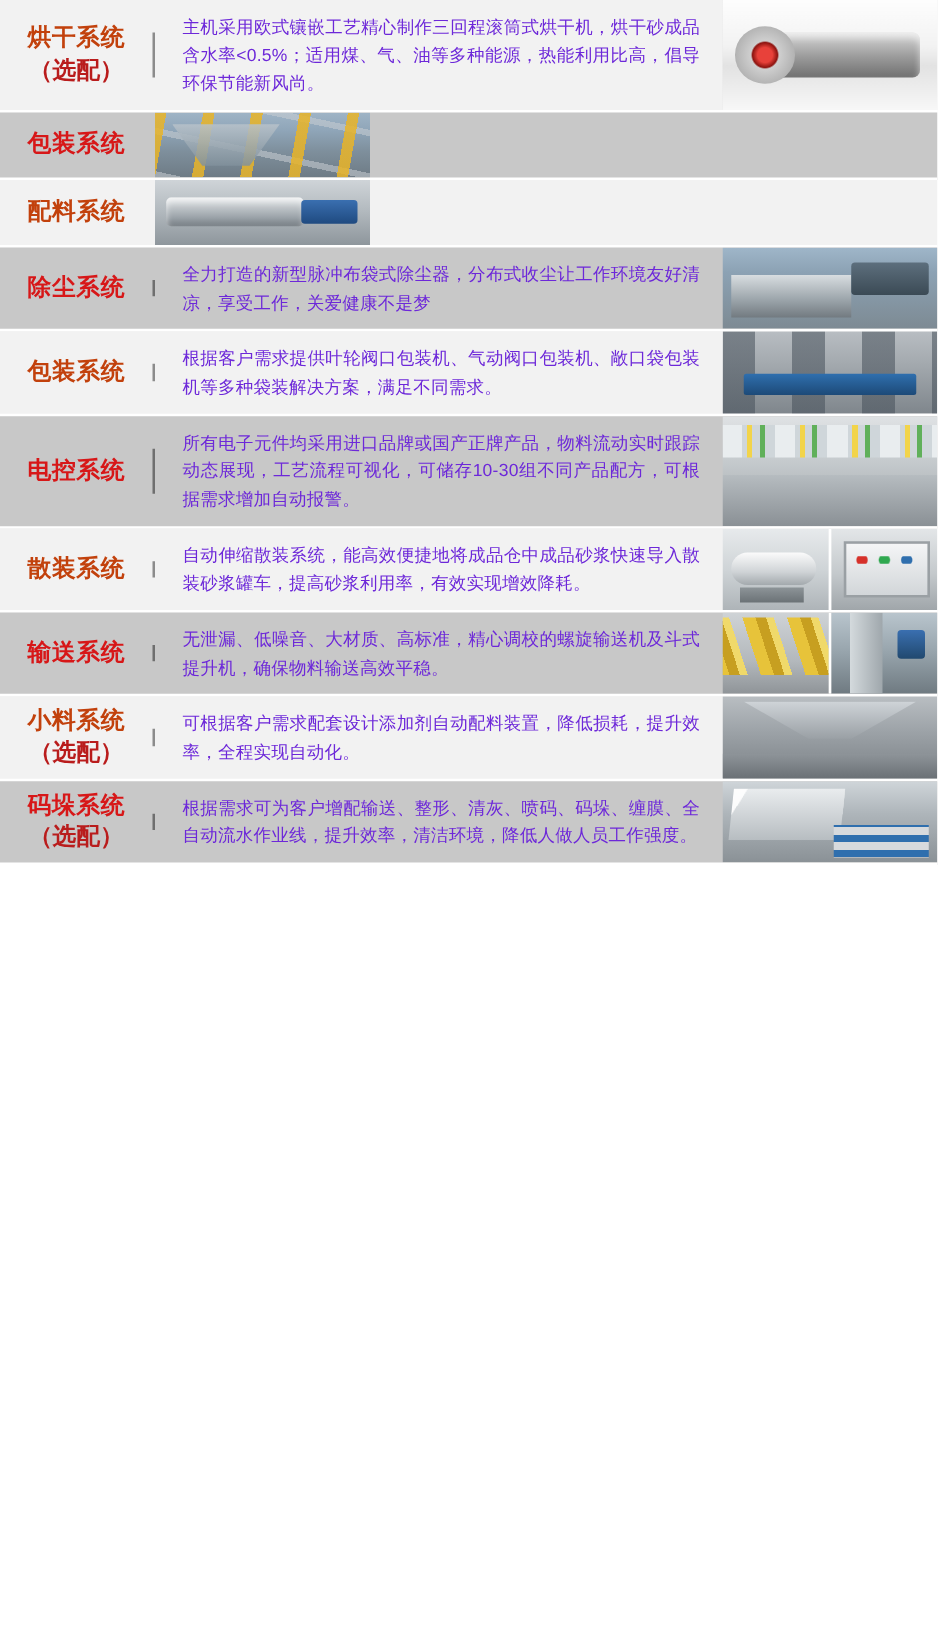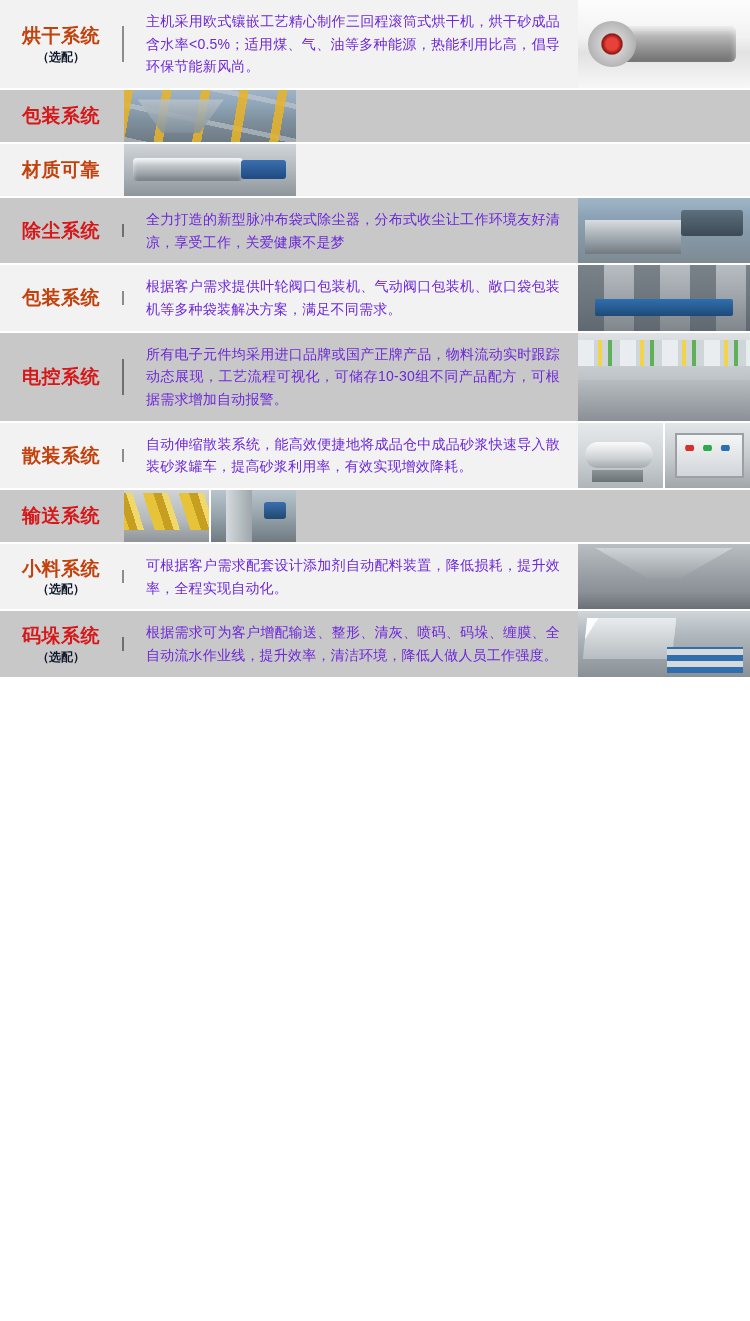--- a/index.html
+++ b/index.html
@@ -35,24 +35,24 @@
     padding: 4px 6px;
   }
   .label-cell .lbl-main {
     font-size: 19px;
     font-weight: bold;
     line-height: 1.35;
     letter-spacing: 0.5px;
     color: #c2410c;
   }
   .label-cell .lbl-sub {
-    font-size: 12px;
+    font-size: 19px;
     font-weight: bold;
     line-height: 1.35;
-    color: #0f172a;
+    color: #b91c1c;
   }
   .label-cell.accent .lbl-main { color: #d71718; }
 
   
   .divider {
     width: 2px;
     flex: 0 0 2px;
     background: #8c8c8c;
     margin: 26px 0;
   }
@@ -310,21 +310,21 @@
       <div class="lbl-sub"></div>
     </div>
     <div class="divider"></div>
     <div class="img-cell">
       <div class="ph ph-batch"></div>
     </div>
   </div>
 
   <div class="row light">
     <div class="label-cell">
-      <div class="lbl-main">材质可靠</div>
+      <div class="lbl-main">配料系统</div>
       <div class="lbl-sub"></div>
     </div>
     <div class="divider"></div>
     <div class="img-cell">
       <div class="ph ph-mixer"></div>
     </div>
   </div>
 
   <div class="row dark">
     <div class="label-cell accent">
@@ -382,20 +382,23 @@
       <div class="ph ph-bulk-b"></div>
     </div>
   </div>
 
   <div class="row dark">
     <div class="label-cell accent">
       <div class="lbl-main">输送系统</div>
       <div class="lbl-sub"></div>
     </div>
     <div class="divider"></div>
+    <div class="desc-cell">
+      <p>无泄漏、低噪音、大材质、高标准，精心调校的螺旋输送机及斗式提升机，确保物料输送高效平稳。</p>
+    </div>
     <div class="img-cell">
       <div class="ph ph-screw"></div>
       <div class="ph ph-elev"></div>
     </div>
   </div>
 
   <div class="row light">
     <div class="label-cell">
       <div class="lbl-main">小料系统</div>
       <div class="lbl-sub">（选配）</div>

